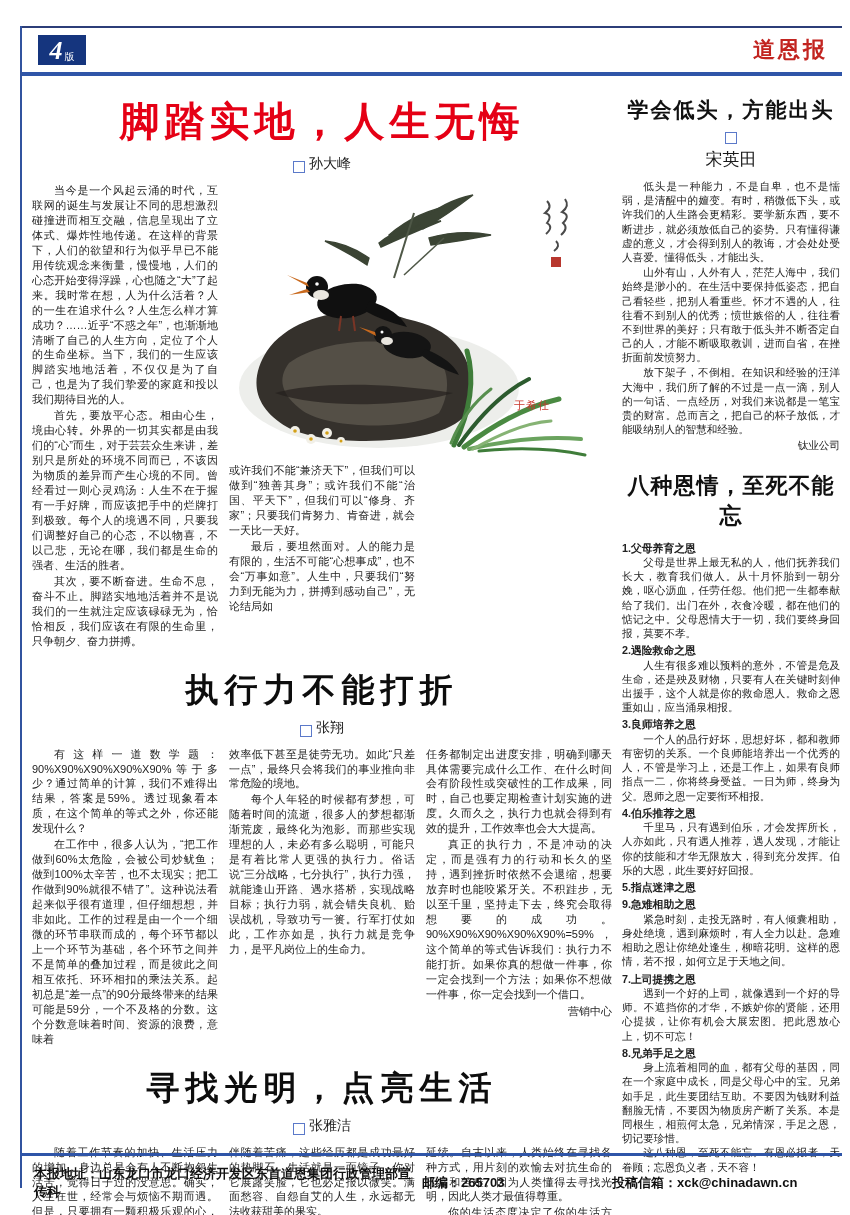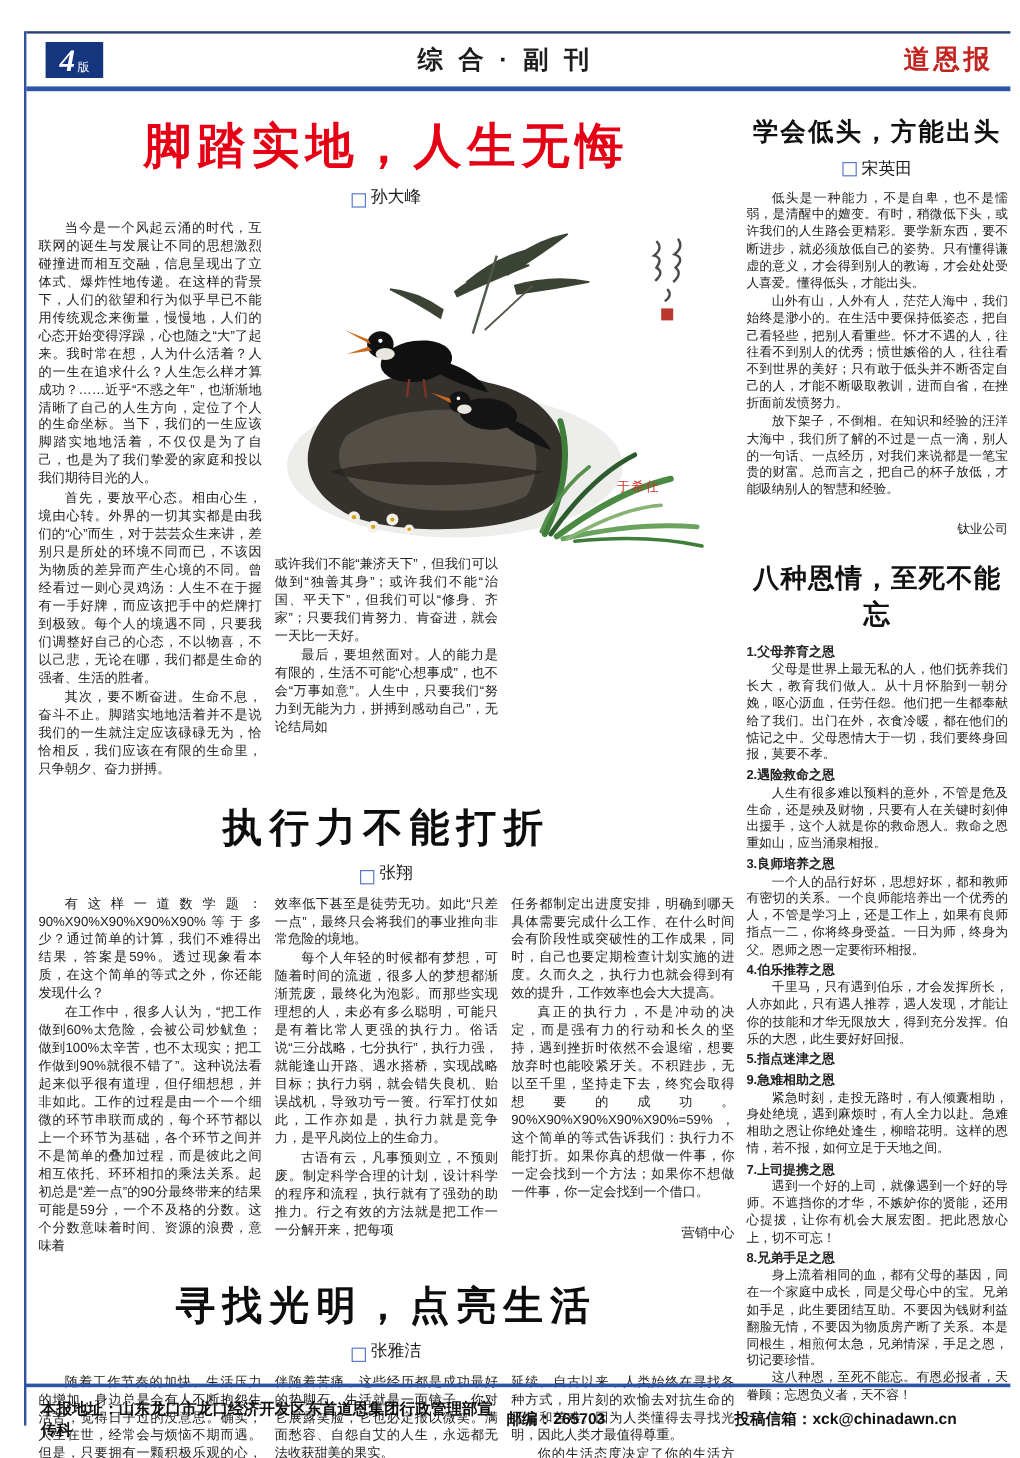--- a/index.html
+++ b/index.html
@@ -22,29 +22,29 @@
   .side-zone{flex:1;padding-right:2px;}
   
   .art-title-red{color:#e50015;font-size:40px;font-weight:900;text-align:center;letter-spacing:5px;margin:14px 0 6px;}
   .art-title-black{color:#0d0d0d;font-size:33px;font-weight:900;text-align:center;letter-spacing:6px;margin:18px 0 4px;}
   .byline{display:flex;align-items:flex-end;justify-content:center;gap:4px;font-size:14px;margin:6px 0 10px;}
   .author-box{width:10px;height:10px;border:1.5px solid #5b79c9;display:inline-block;}
   .cols{display:flex;gap:11px;}
   .col{width:186px;flex:0 0 186px;font-size:11px;line-height:1.36;text-align:justify;color:#222;}
   .para{text-indent:2em;margin:0 0 1px;}
   .cont{text-indent:0;margin:0 0 1px;}
-  .signoff{text-align:right;margin-top:19px;}
+  .signoff{text-align:right;margin-top:2px;}
   
   .main-body{display:flex;gap:11px;margin-top:2px;}
   .right-flow{width:383px;flex:0 0 383px;}
   .painting{position:relative;width:383px;height:274px;margin-bottom:6px;}
   .painting-caption{position:absolute;right:62px;bottom:44px;color:#c8372c;font-size:11px;letter-spacing:1px;}
   
   .side-art-title{font-size:21px;font-weight:900;text-align:center;letter-spacing:2px;margin:16px 0 2px;color:#111;}
-  .side-byline{display:flex;align-items:center;justify-content:center;gap:4px;font-size:14px;margin:8px 0 8px;}
+  .side-byline{display:flex;align-items:center;justify-content:center;gap:4px;font-size:17px;margin:8px 0 8px;flex-direction:column;}
   .side-text{font-size:10.6px;line-height:1.34;text-align:justify;color:#222;}
   .kind-title{font-size:22px;font-weight:900;letter-spacing:1px;text-align:center;margin:18px 0 10px;color:#111;}
   .k-head{font-size:10.8px;font-weight:bold;margin-top:3px;}
   .k-body{font-size:10.6px;line-height:1.34;text-align:justify;text-indent:2em;color:#222;}
   
   .footer{position:absolute;left:20px;right:8px;bottom:14px;}
   .footer-rule{height:3px;background:#2f55a8;}
   .footer-row{display:flex;align-items:center;margin-top:9px;font-size:13px;font-weight:bold;color:#111;}
   .footer-address{flex:1;padding-left:14px;}
   .footer-post{width:190px;}
@@ -56,21 +56,20 @@
 <div class="page">
   <div class="frame-left"></div>
   <div class="inner">
     <div class="top-rule"></div>
 
     <div class="masthead">
       <div class="page-badge">
         <span class="num">4</span>
         <span class="word">版</span>
       </div>
-      <div class="section-title">综合·副刊</div>
       <div class="paper-name">道恩报</div>
     </div>
     <div class="masthead-rule"></div>
 
     <div class="content">
 
       <div class="main-zone">
 
         <div>
           <div class="art-title-red">脚踏实地，人生无悔</div>
@@ -174,21 +173,20 @@
             <span>张翔</span>
           </div>
           <div class="cols">
             <div class="col">
               <p class="para">有这样一道数学题：90%X90%X90%X90%X90%等于多少？通过简单的计算，我们不难得出结果，答案是59%。透过现象看本质，在这个简单的等式之外，你还能发现什么？</p>
               <p class="para">在工作中，很多人认为，“把工作做到60%太危险，会被公司炒鱿鱼；做到100%太辛苦，也不太现实；把工作做到90%就很不错了”。这种说法看起来似乎很有道理，但仔细想想，并非如此。工作的过程是由一个一个细微的环节串联而成的，每个环节都以上一个环节为基础，各个环节之间并不是简单的叠加过程，而是彼此之间相互依托、环环相扣的乘法关系。起初总是“差一点”的90分最终带来的结果可能是59分，一个不及格的分数。这个分数意味着时间、资源的浪费，意味着</p>
             </div>
             <div class="col">
               <p class="cont">效率低下甚至是徒劳无功。如此“只差一点”，最终只会将我们的事业推向非常危险的境地。</p>
               <p class="para">每个人年轻的时候都有梦想，可随着时间的流逝，很多人的梦想都渐渐荒废，最终化为泡影。而那些实现理想的人，未必有多么聪明，可能只是有着比常人更强的执行力。俗话说“三分战略，七分执行”，执行力强，就能逢山开路、遇水搭桥，实现战略目标；执行力弱，就会错失良机、贻误战机，导致功亏一篑。行军打仗如此，工作亦如是，执行力就是竞争力，是平凡岗位上的生命力。</p>
-              <p class="para">古语有云，凡事预则立，不预则废。制定科学合理的计划，设计科学的程序和流程，执行就有了强劲的助推力。行之有效的方法就是把工作一一分解开来，把每项</p>
             </div>
             <div class="col">
               <p class="cont">任务都制定出进度安排，明确到哪天具体需要完成什么工作、在什么时间会有阶段性或突破性的工作成果，同时，自己也要定期检查计划实施的进度。久而久之，执行力也就会得到有效的提升，工作效率也会大大提高。</p>
               <p class="para">真正的执行力，不是冲动的决定，而是强有力的行动和长久的坚持，遇到挫折时依然不会退缩，想要放弃时也能咬紧牙关。不积跬步，无以至千里，坚持走下去，终究会取得想要的成功。90%X90%X90%X90%X90%=59%，这个简单的等式告诉我们：执行力不能打折。如果你真的想做一件事，你一定会找到一个方法；如果你不想做一件事，你一定会找到一个借口。</p>
               <div class="signoff">营销中心</div>
             </div>
           </div>
         </div>
 
         <div>

